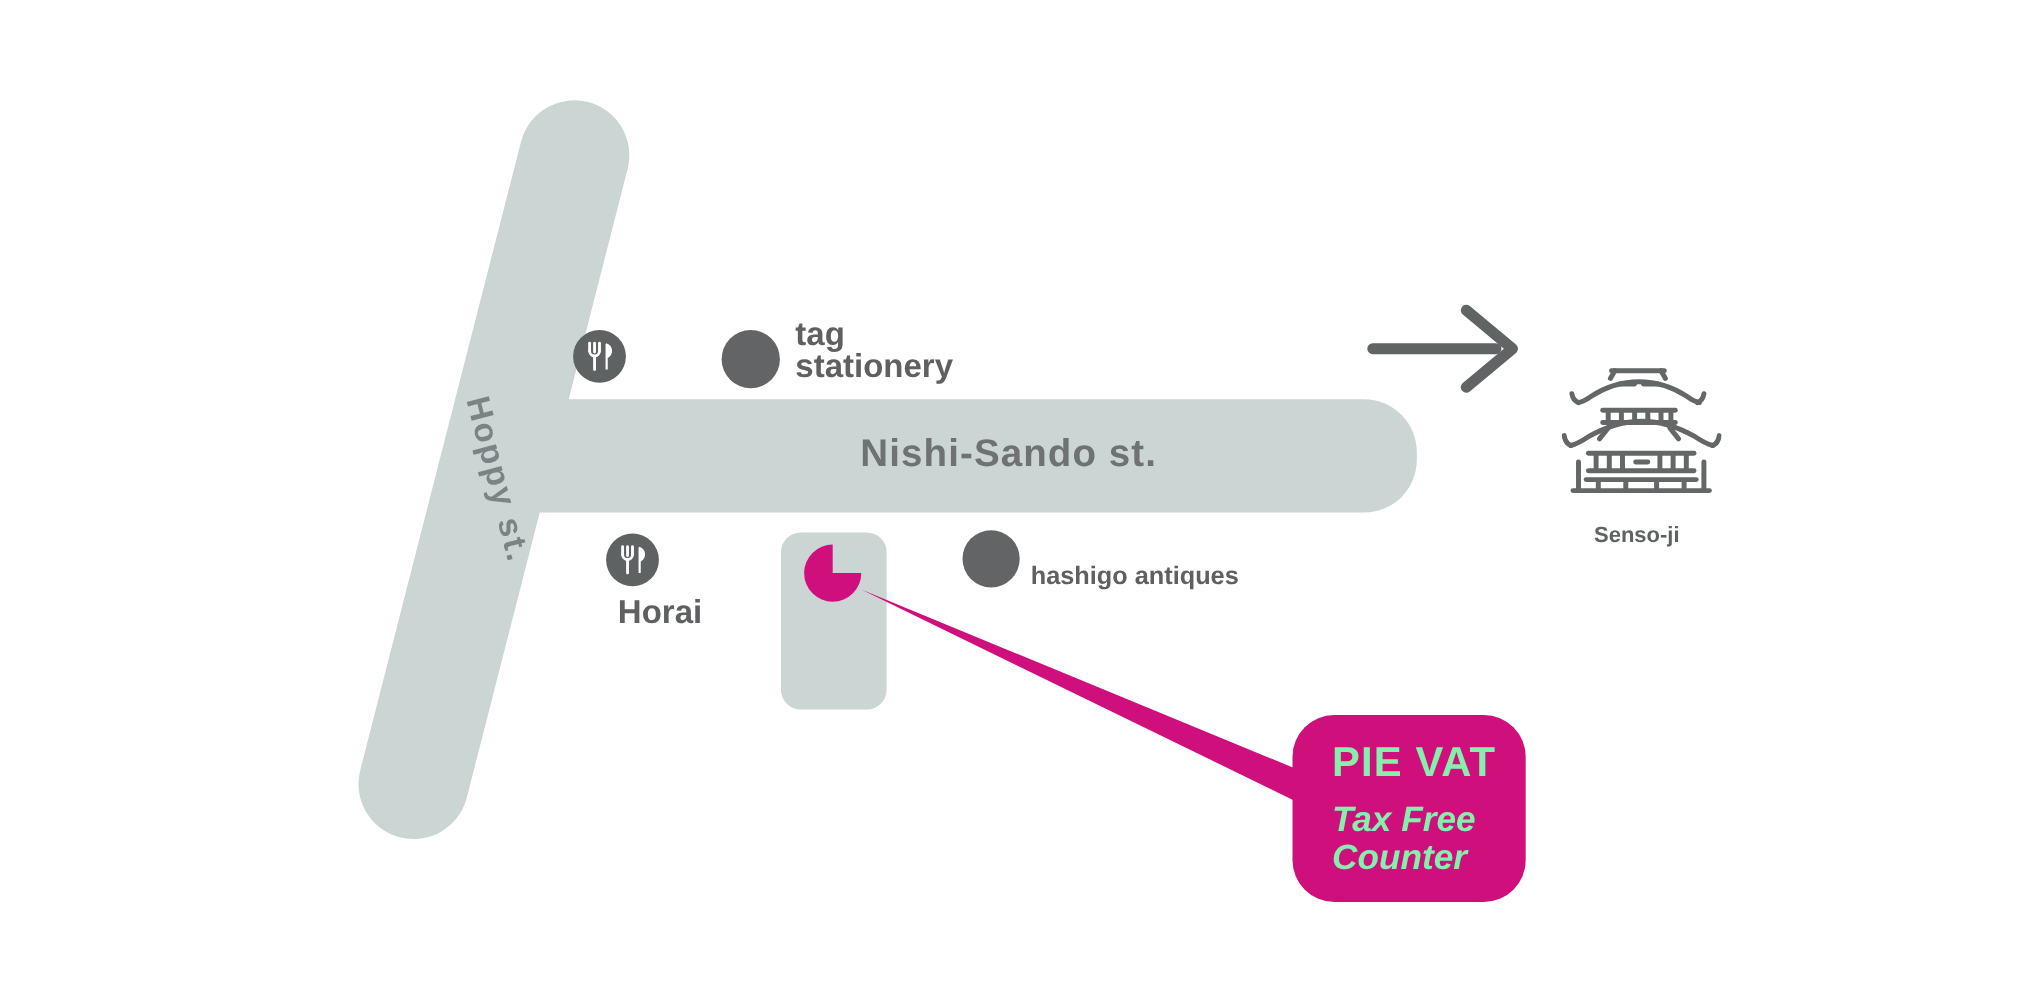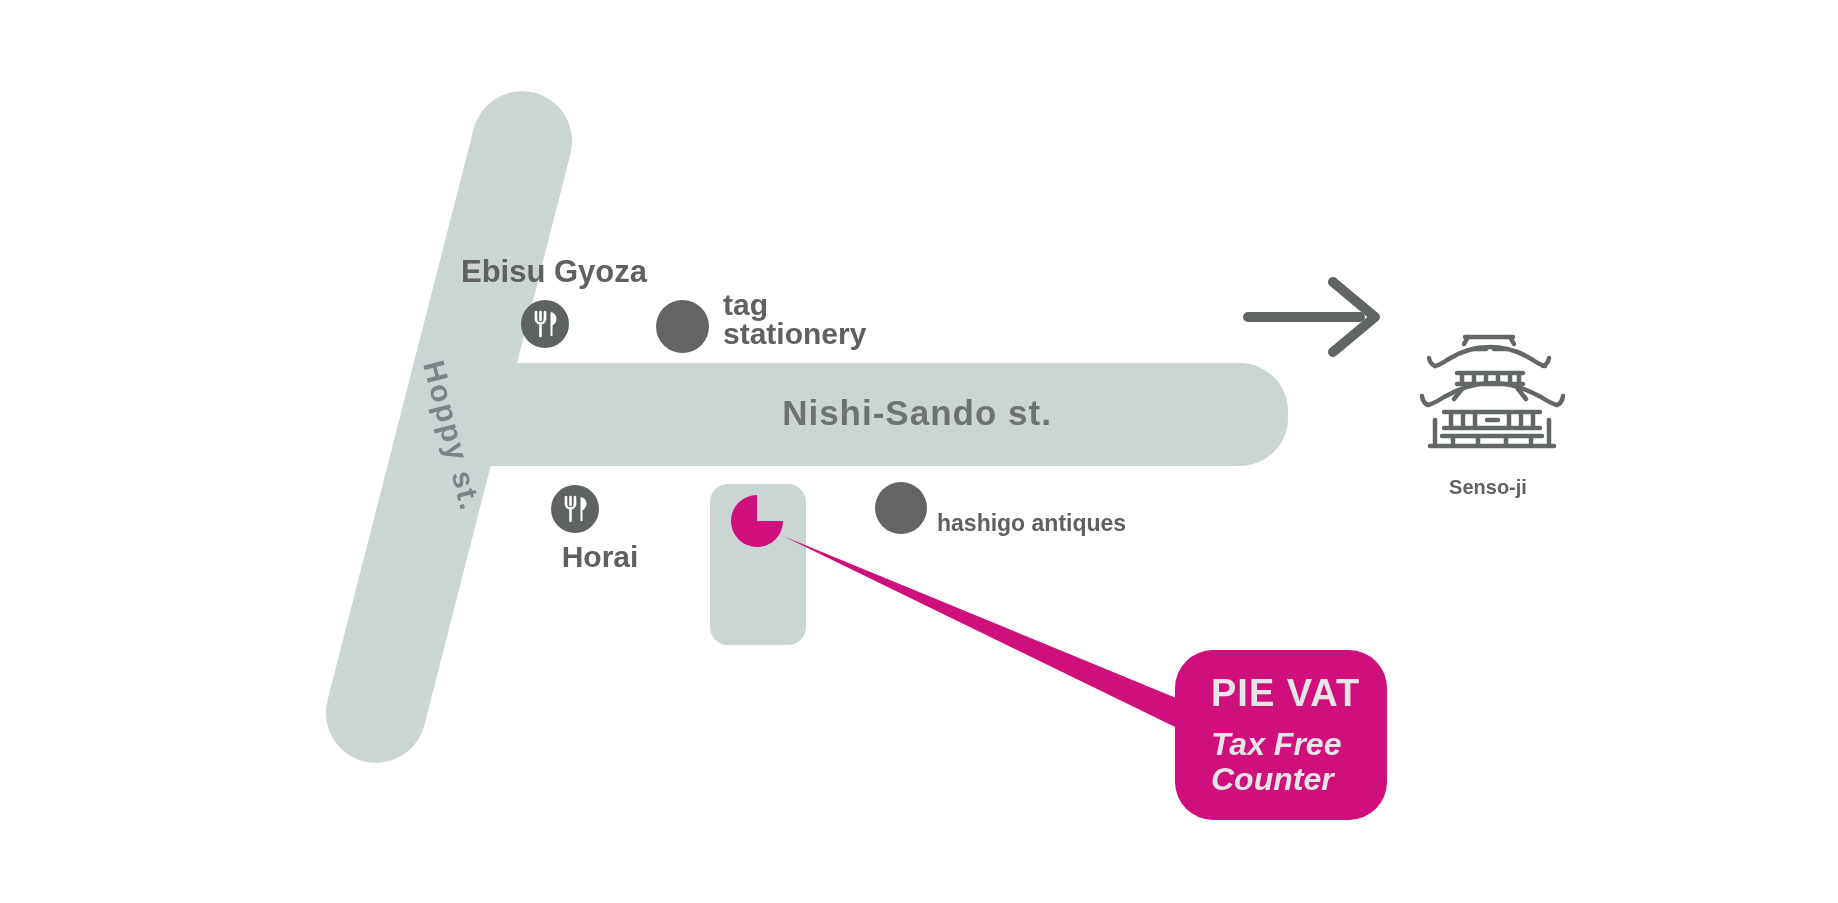--- a/index.html
+++ b/index.html
@@ -36,21 +36,21 @@
   #sensoji-label{left:1488px;top:487px;font-size:20px;color:#5f6263;}
   
   .dot{position:absolute;border-radius:50%;background:#626465;}
   .icon-circle{
     position:absolute;border-radius:50%;background:#5f6263;
     display:flex;align-items:center;justify-content:center;
   }
   
   #callout-box{
     left:1175px;top:650px;width:212px;height:170px;border-radius:38px;
-    background:#ce0f7c;color:#e5e5e5;z-index:3;box-sizing:border-box;
+    background:#ce0f7c;color:#86efac;z-index:3;box-sizing:border-box;
     padding:21px 0 0 36px;
   }
   #callout-title{font-size:38px;font-weight:700;letter-spacing:1px;line-height:44px;}
   #callout-sub{font-size:32px;font-weight:700;font-style:italic;line-height:35px;margin-top:12px;}
   #pointer-svg{left:0;top:0;z-index:2;pointer-events:none;}
   #pie-svg{left:728px;top:492px;z-index:3;}
   svg{display:block;}
 </style>
 </head>
 <body>
@@ -61,21 +61,20 @@
   <div class="road" id="nishi-road"></div>
   <div id="ichiryoya-block" class="abs"></div>
 
   <svg id="pointer-svg" class="abs" width="1838" height="903" viewBox="0 0 1838 903">
     <polygon points="783,536 1210,712 1210,744" fill="#ce0f7c"></polygon>
   </svg>
 
   <div class="lbl" id="hoppy-label">Hoppy st.</div>
   <div class="lbl center" id="nishi-label">Nishi-Sando st.</div>
 
-  <div class="lbl center" id="ebisu-label">Ebisu Gyoza</div>
   <div class="icon-circle" style="left:521px;top:300px;width:48px;height:48px;">
     <svg width="48" height="48" viewBox="0 0 48 48">
       <g stroke="#ffffff" stroke-width="2.6" stroke-linecap="round" fill="none">
         <path d="M15,12 v7"></path>
         <path d="M19.5,12 v8"></path>
         <path d="M24,12 v7"></path>
         <path d="M15,19 a4.5,4.5 0 0 0 9,0"></path>
         <path d="M19.5,24 V36"></path>
       </g>
       <path d="M30,12 C36.5,13.5 37.5,22 31.5,25.5 L31.5,36 L29.5,36 L29.5,13 Z" fill="#ffffff"></path>

